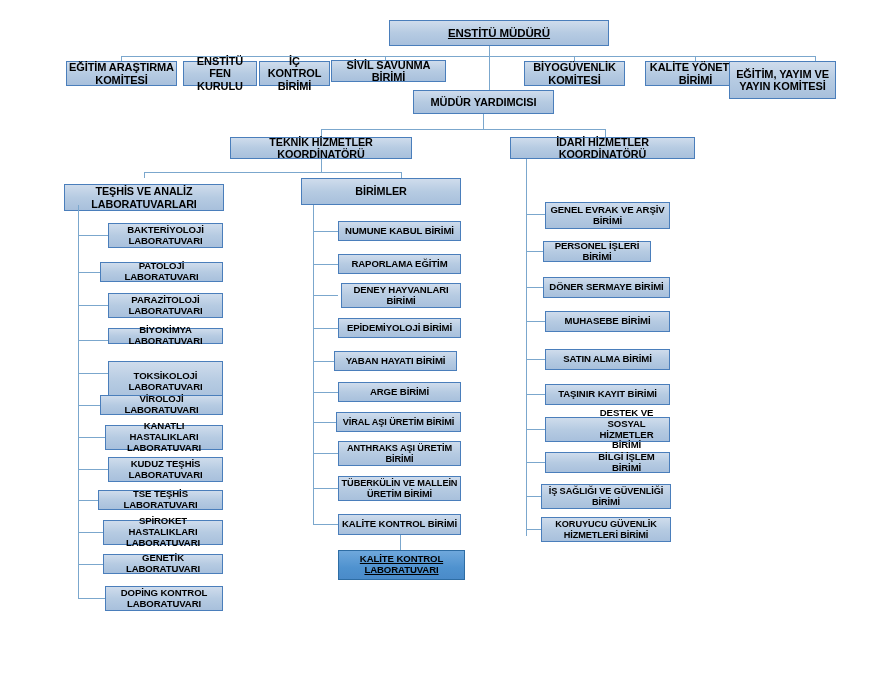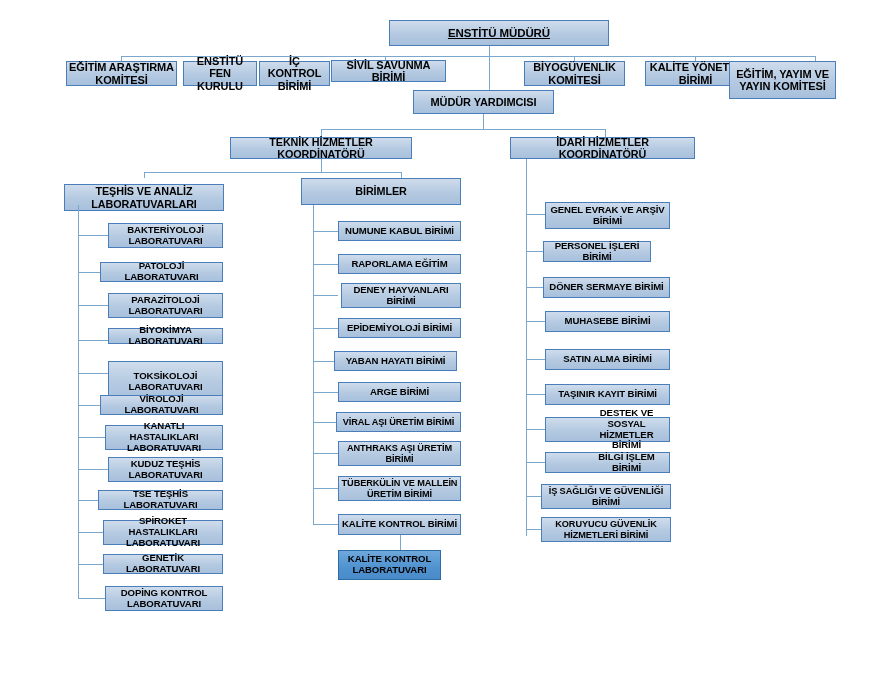--- a/index.html
+++ b/index.html
@@ -216,21 +216,21 @@
   </div>
   <div class="node tiny" style="left:338px; top:476px; width:123px; height:25px;">
     <span>TÜBERKÜLİN VE MALLEİN ÜRETİM BİRİMİ</span>
   </div>
   <div class="node leaf" style="left:338px; top:514px; width:123px; height:21px;">
     <span>KALİTE KONTROL BİRİMİ</span>
   </div>
 
   <div class="ln v" style="left:400px; top:535px; height:15px;"></div>
 
-  <div class="node leaf highlight" style="left:338px; top:550px; width:103px; height:30px;">
+  <div class="node leaf highlight" style="left:338px; top:550px; width:127px; height:30px;text-decoration:underline;">
     <span>KALİTE KONTROL LABORATUVARI</span>
   </div>
 
   <div class="ln v" style="left:526px; top:159px; height:377px;"></div>
 
   <div class="ln h" style="left:526px; top:214px; width:25px;"></div>
   <div class="ln h" style="left:526px; top:251px; width:25px;"></div>
   <div class="ln h" style="left:526px; top:287px; width:25px;"></div>
   <div class="ln h" style="left:526px; top:321px; width:25px;"></div>
   <div class="ln h" style="left:526px; top:359px; width:25px;"></div>

